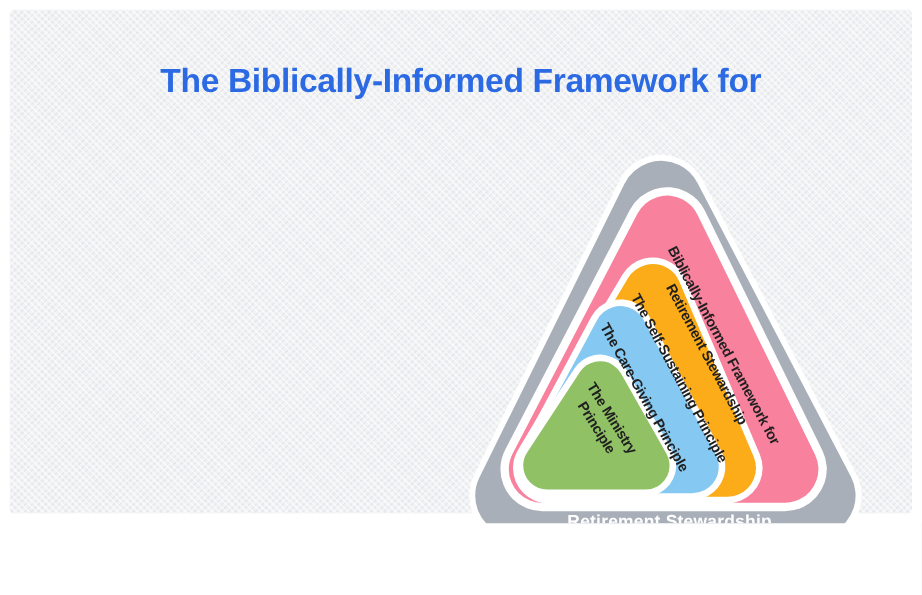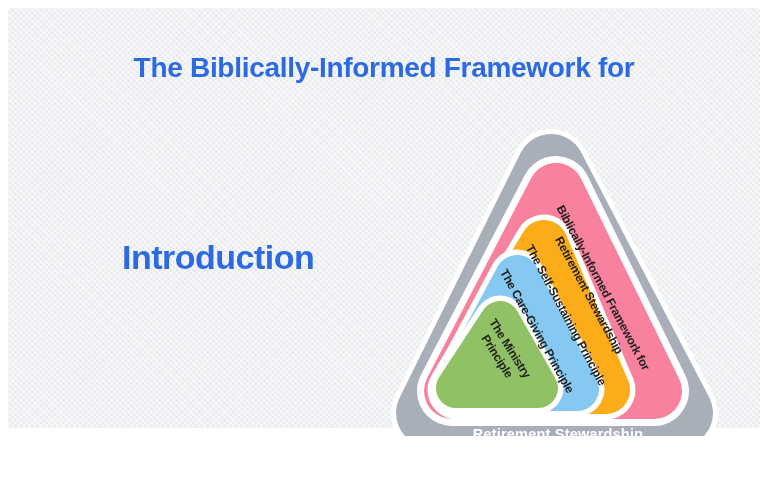--- a/index.html
+++ b/index.html
@@ -43,21 +43,20 @@
   }
 </style>
 </head>
 <body>
 
 <div class="page">
   <div class="canvas">
 
     <h1 class="title"><span>The Biblically-Informed Framework for</span><br></h1>
 
-    <div class="section-heading">Introduction</div>
   </div>
 
   <svg class="diagram" viewBox="0 0 768 496" xmlns="http://www.w3.org/2000/svg">
 
     <path d="M551,168 L679,413 L430,413 Z" fill="#ffffff" stroke="#ffffff" stroke-width="78" stroke-linejoin="round"></path>
     <path d="M551,168 L679,413 L430,413 Z" stroke-width="68" stroke-linejoin="round" fill="#a9afb9" stroke="#a9afb9"></path>
 
     <path d="M556,191 L654,391 L452,391 Z" fill="#ffffff" stroke="#ffffff" stroke-width="70" stroke-linejoin="round"></path>
     <path d="M556,191 L654,391 L452,391 Z" stroke-width="56" stroke-linejoin="round" fill="#f8819d" stroke="#f8819d"></path>
 

